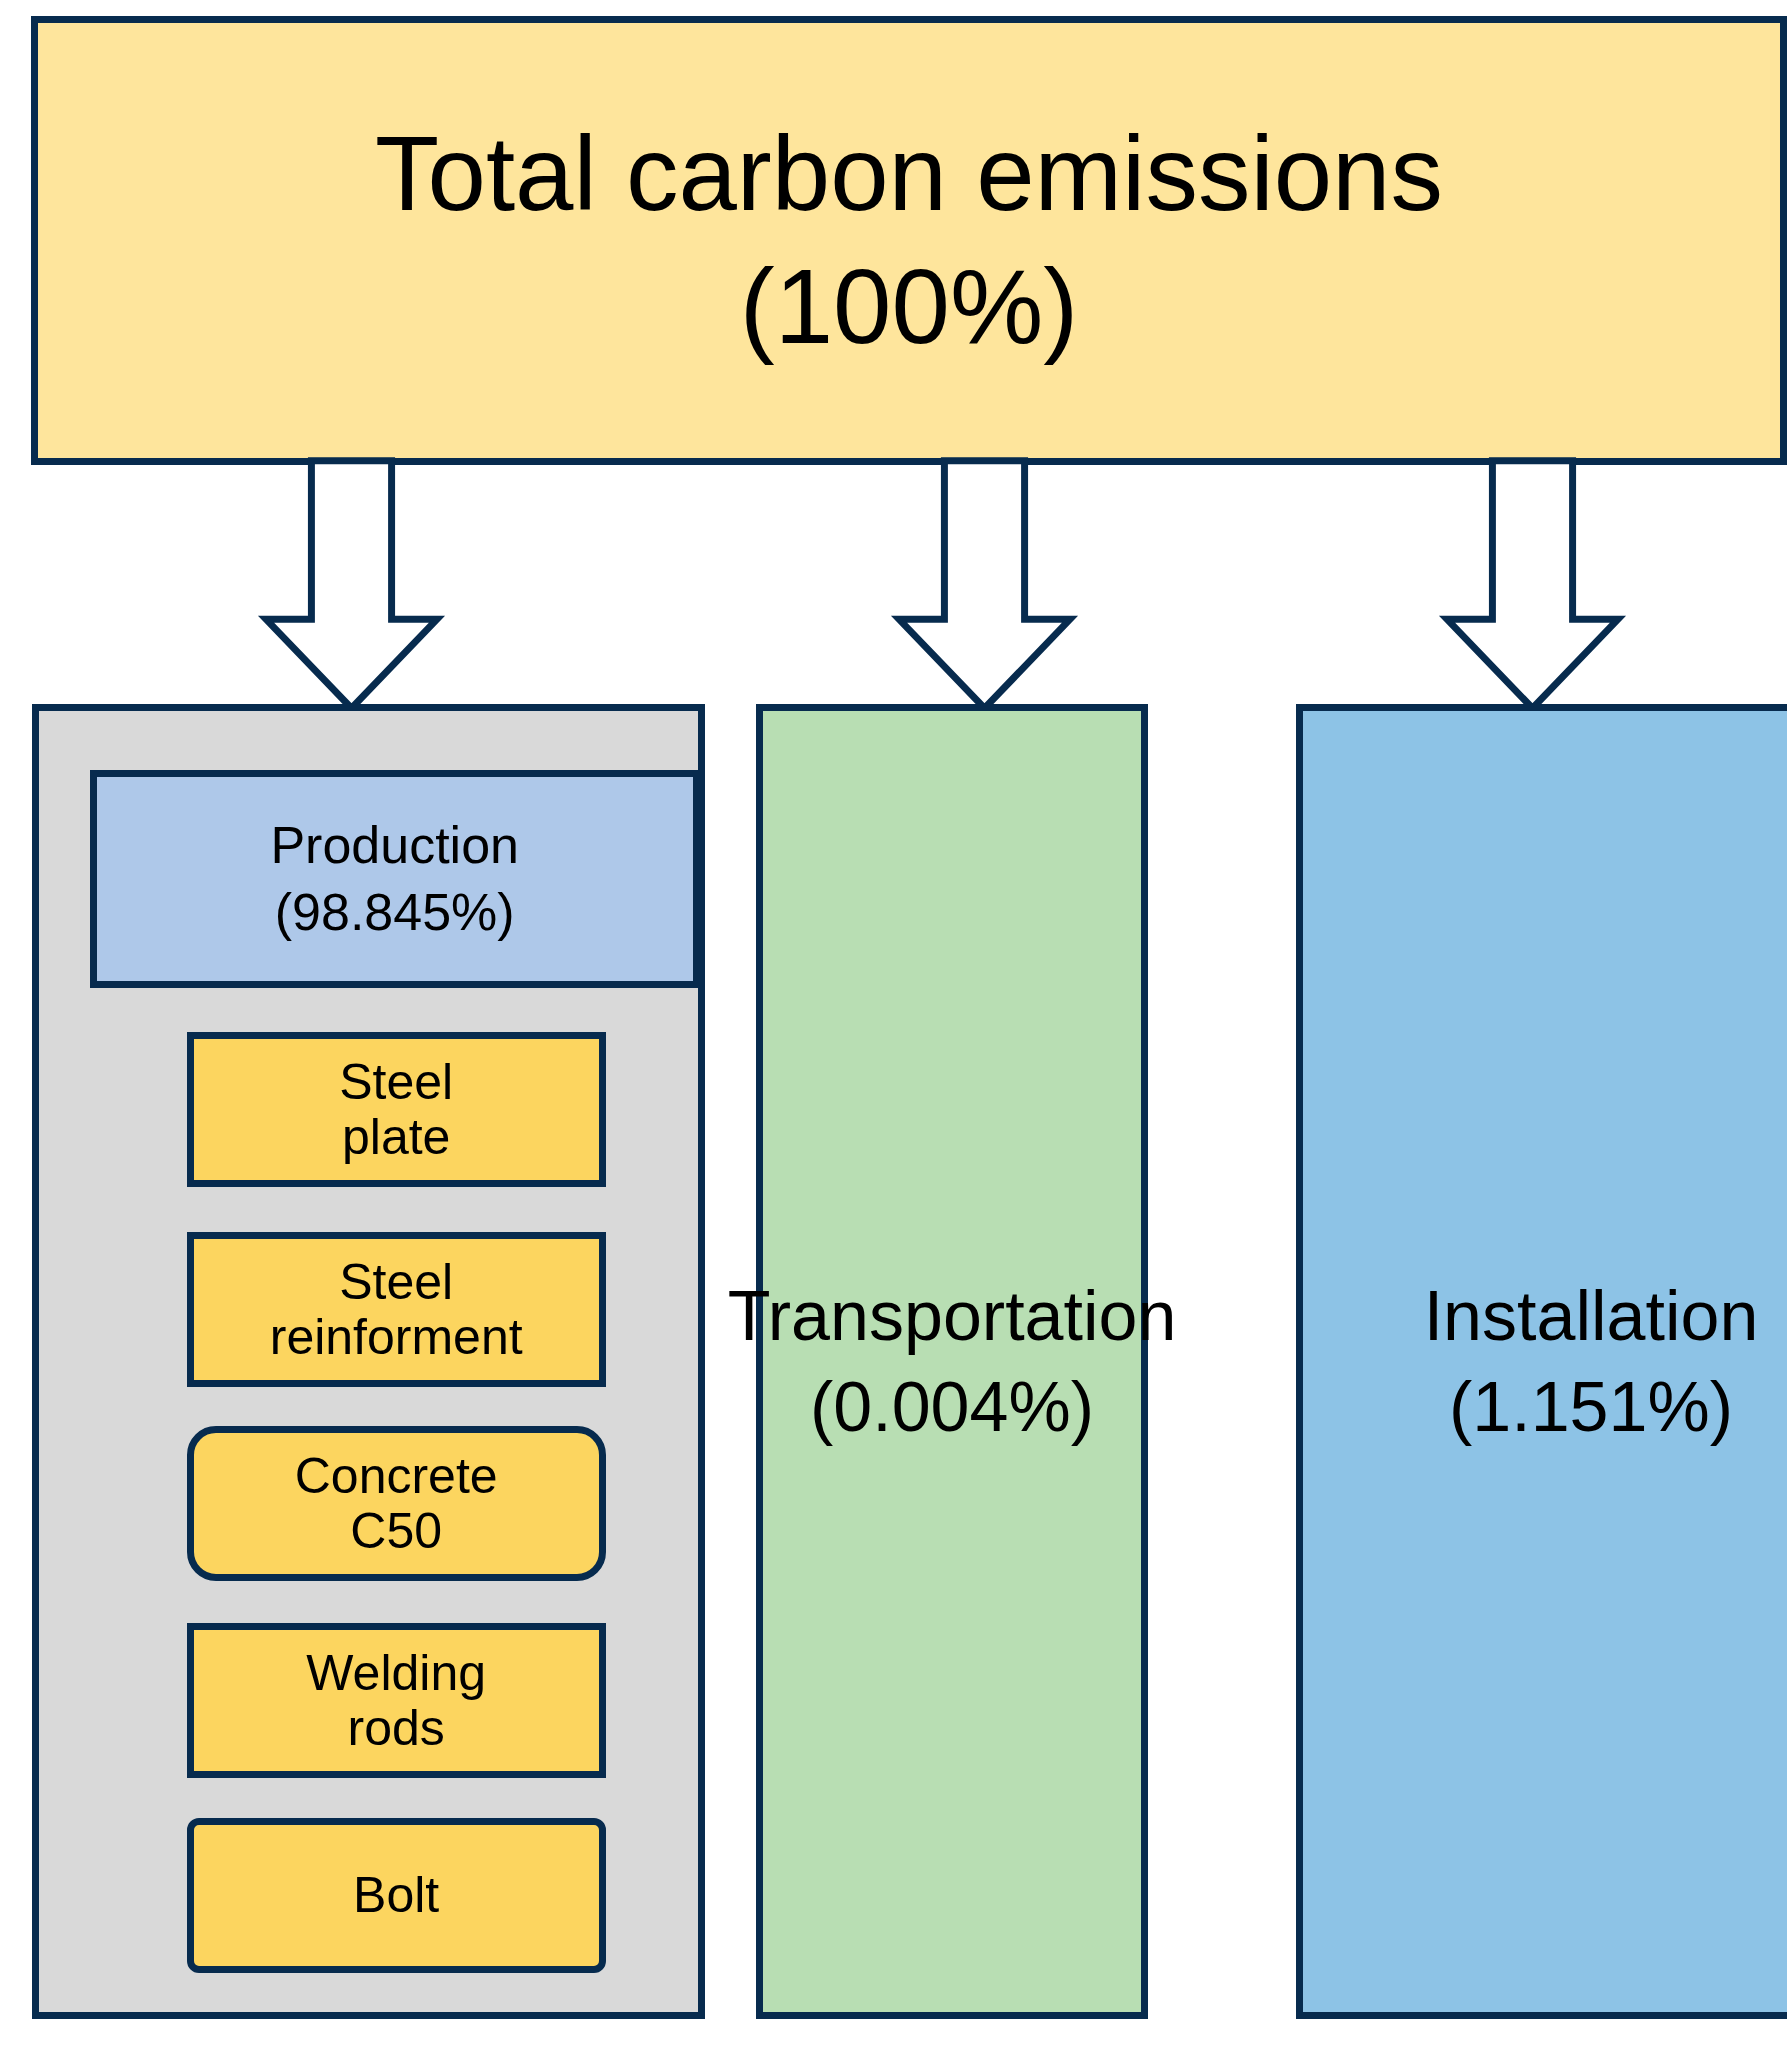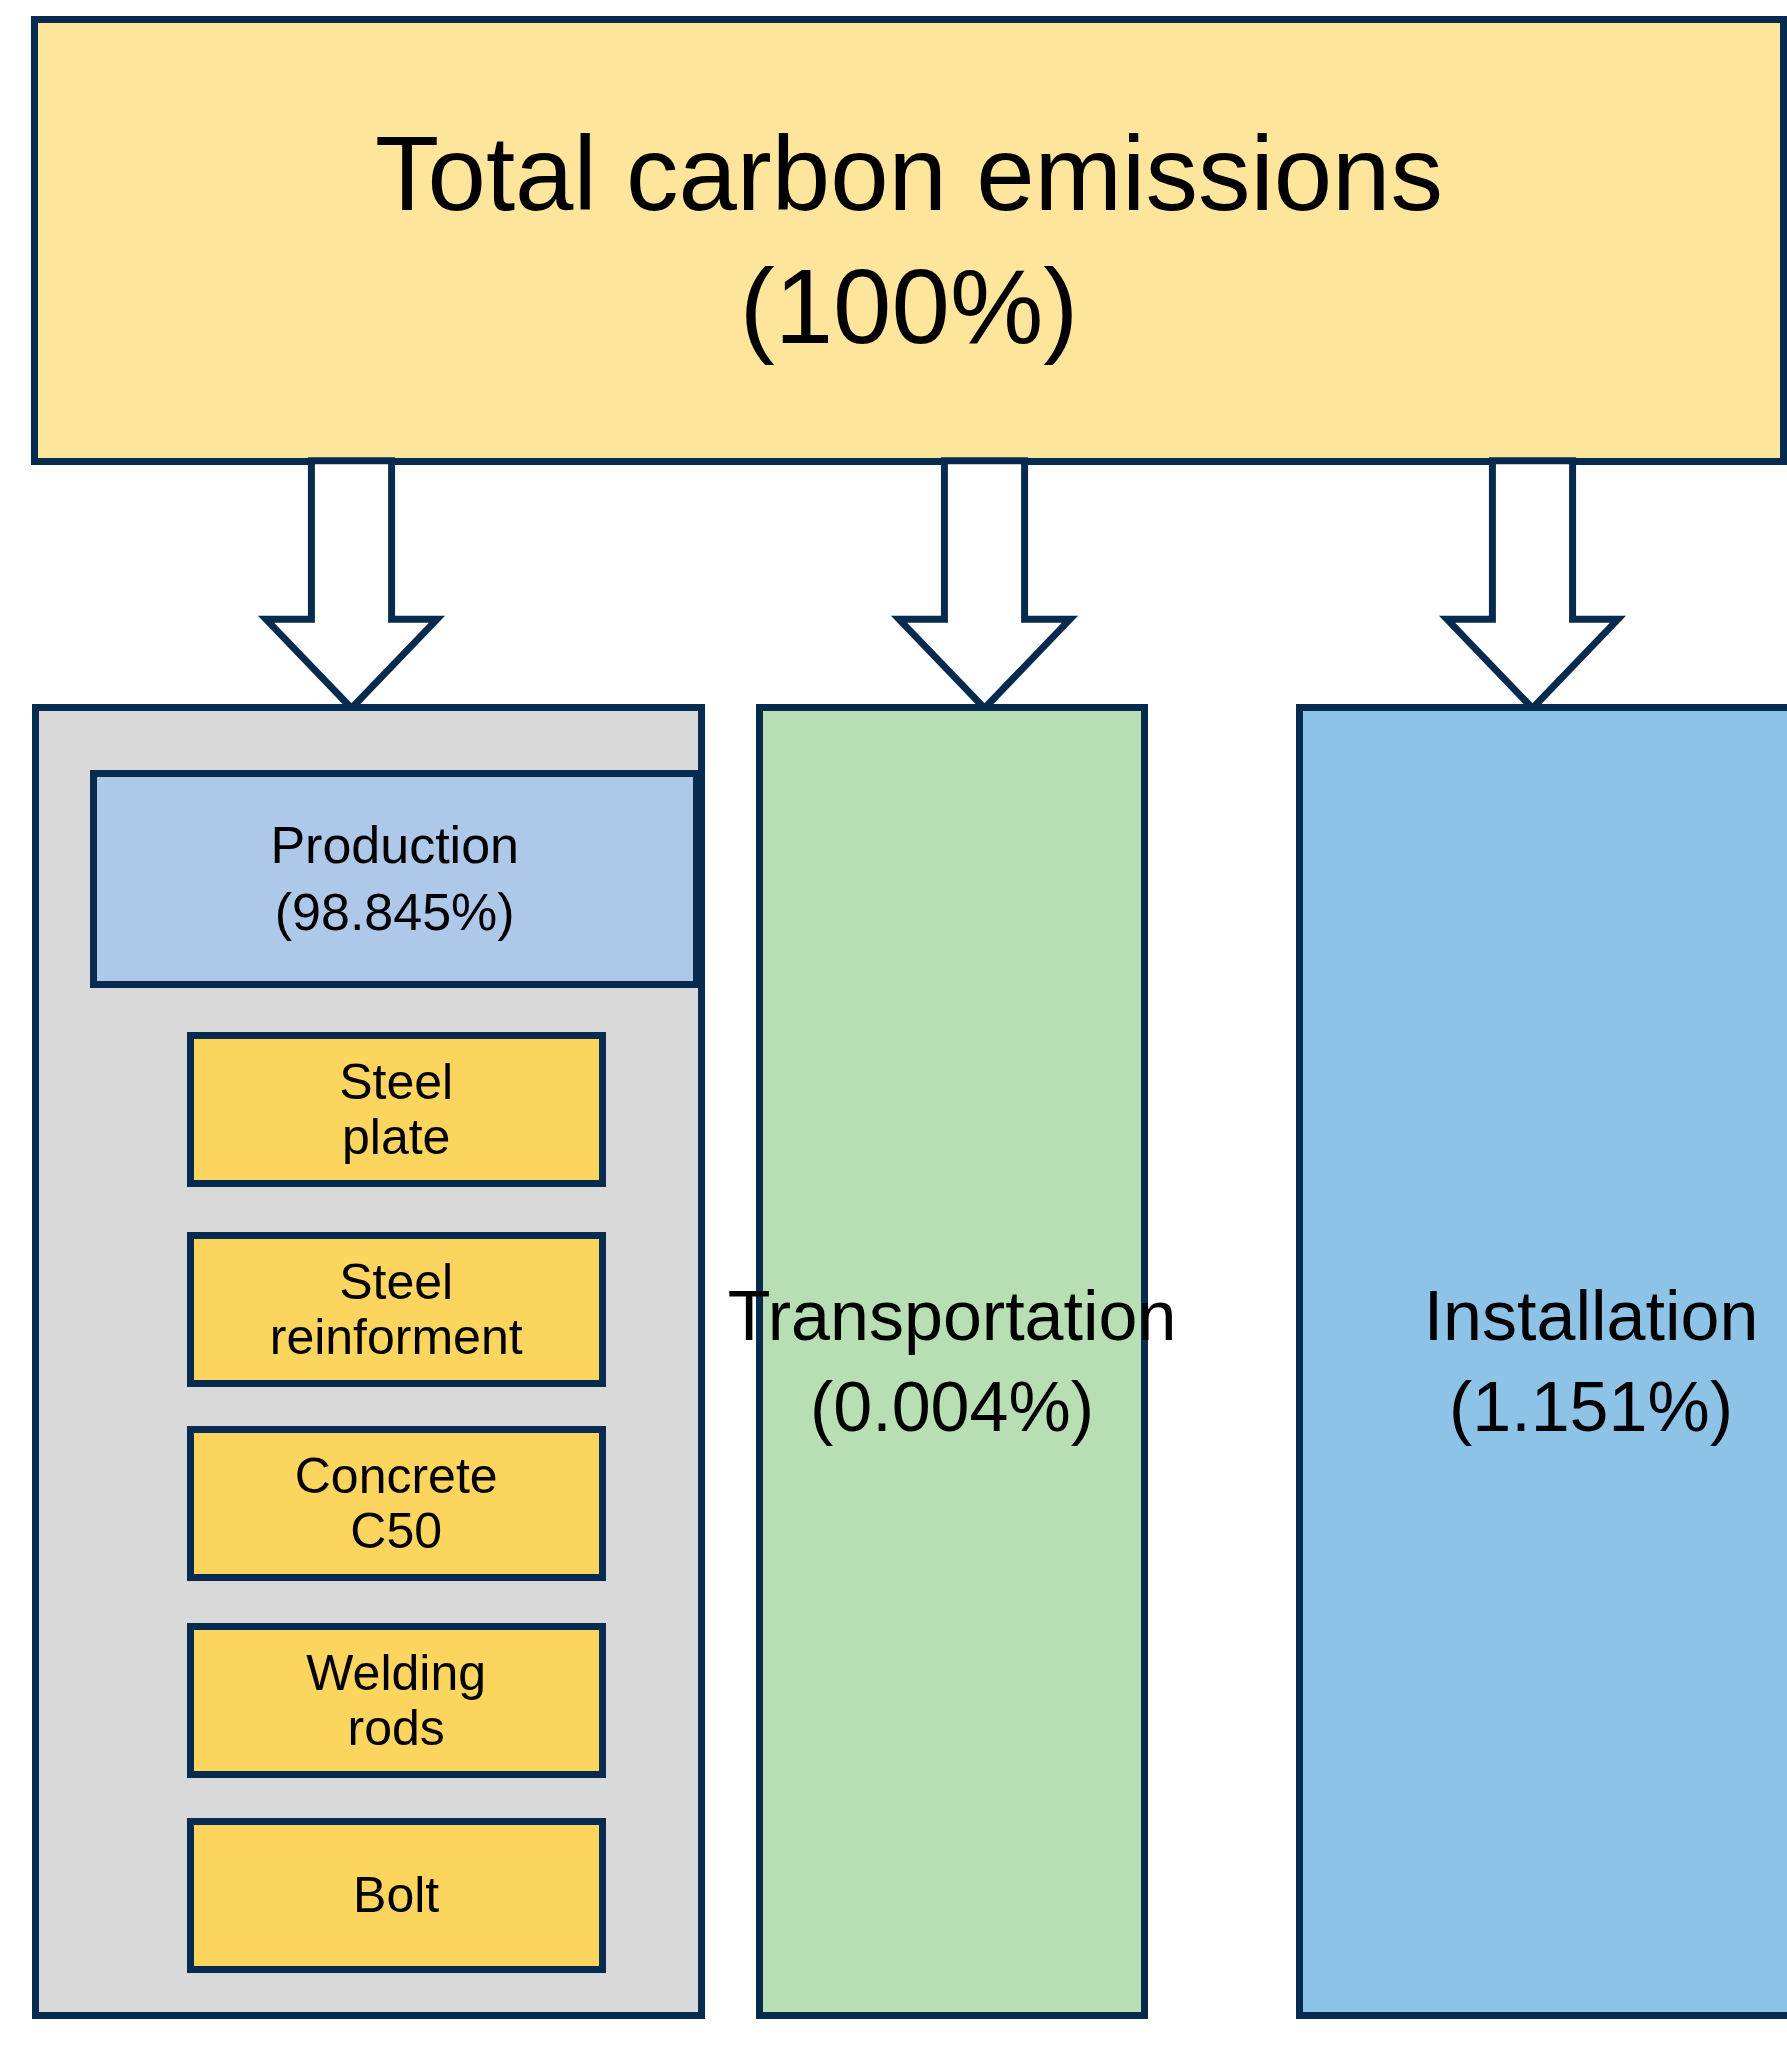--- a/index.html
+++ b/index.html
@@ -15,23 +15,23 @@
   .label{white-space:pre-line;display:block;}
   #top-box{left:15px;top:15.7px;width:1756px;height:449px;background:#FEE59C;
     font-size:105px;line-height:1.27;}
   #gray-panel{left:15.7px;top:704px;width:673px;height:1315px;background:#D9D9D9;display:block;}
   #production-box{left:35px;top:59px;width:610px;height:218px;background:#AEC8E9;
     font-size:52px;line-height:1.28;}
   .sub-box{left:132px;width:419px;height:155px;background:#FCD55F;
     font-size:50px;line-height:1.1;}
   #sub-0{top:321px;}
   #sub-1{top:521px;}
-  #sub-2{top:715px;}
+  #sub-2{top:715px;border-radius:29px;}
   #sub-3{top:912px;}
-  #sub-4{top:1107px;}
+  #sub-4{top:1107px;border-radius:12px;}
   .column{top:704px;width:392px;height:1315px;font-size:70px;line-height:1.3;}
   #green-box{left:740px;background:#B8DEB3;}
   #blue-box{left:1280px;width:590px;background:#8DC3E6;}
   .arrow{position:absolute;top:457px;width:183px;height:255px;overflow:visible;}
   #arrow-0{left:260px;}
   #arrow-1{left:893px;}
   #arrow-2{left:1441px;}
   .arrow polygon{fill:#ffffff;stroke:#072B4E;stroke-width:8;}
 </style>
 </head>

